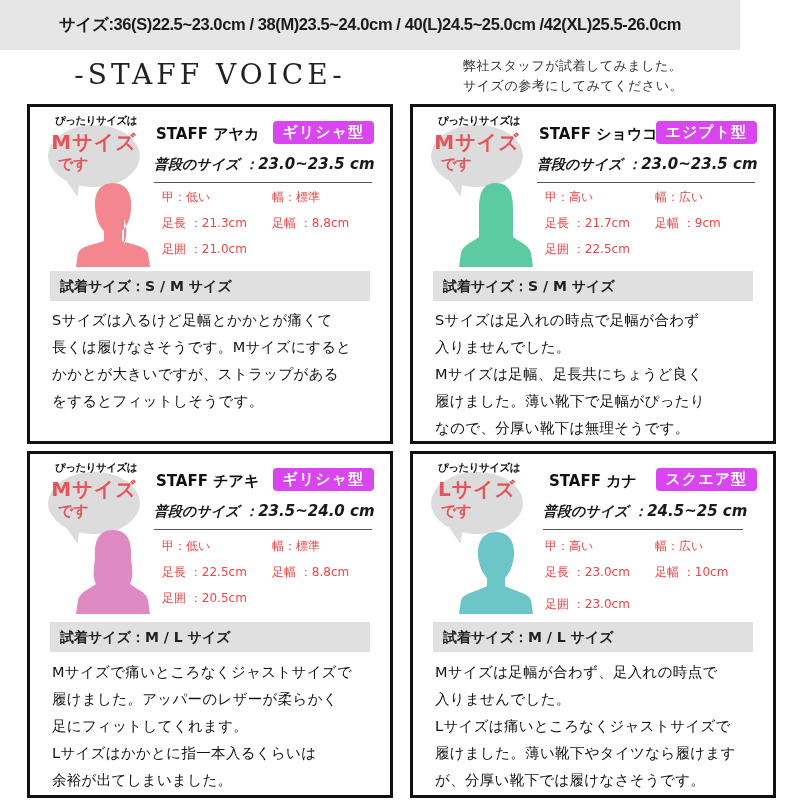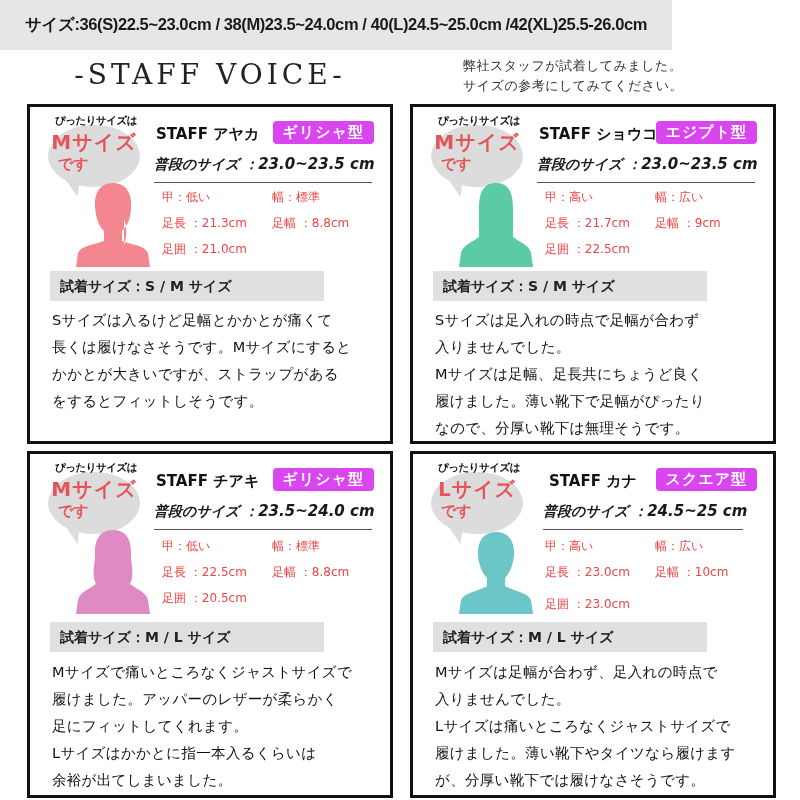--- a/index.html
+++ b/index.html
@@ -1,20 +1,20 @@
 <!DOCTYPE html>
 <html><head>
 <meta charset="utf-8">
 <style>
   * { box-sizing: border-box; margin: 0; padding: 0; }
   html, body { width: 800px; height: 800px; background: #ffffff; overflow: hidden; }
   body { font-family: "DejaVu Sans", "Liberation Sans", sans-serif; color: #1a1a1a; position: relative; }
 
   .size-bar {
-    position: absolute; left: 0; top: 0; width: 672px; height: 50px;
+    position: absolute; left: 0; top: 0; width: 740px; height: 50px;
     background: #e6e6e6;
     display: flex; align-items: center; justify-content: center;
     font-family: "Liberation Sans", "DejaVu Sans", sans-serif;
     font-weight: bold; font-size: 16.5px; letter-spacing: -0.4px; color: #1a1a1a;
     white-space: nowrap;
   }
 
   .staff-title {
     position: absolute; left: 40px; top: 58px; width: 340px; text-align: center;
     font-family: "DejaVu Serif", "Liberation Serif", serif;
@@ -70,21 +70,21 @@
   .usual {
     position: absolute; left: 124px; top: 48px; width: 218px;
     border-bottom: 1.5px solid #555; padding-bottom: 8px;
     font-size: 14px; font-weight: bold; white-space: nowrap; font-style: italic;
   }
   .usual .val { font-size: 15px; }
 
   .measure { position: absolute; font-size: 12px; color: #ef4444; white-space: nowrap; }
 
   .tried {
-    position: absolute; left: 20px; top: 164px; width: 274px; height: 30px;
+    position: absolute; left: 20px; top: 164px; width: 320px; height: 30px;
     background: #e0e0e0; font-size: 14px; font-weight: bold; color: #222;
     padding-left: 10px; line-height: 30px; white-space: nowrap;
   }
   .comment {
     position: absolute; left: 22px; top: 200px; width: 330px;
     font-size: 14.5px; font-weight: normal; line-height: 27px; color: #111; letter-spacing: 0.3px;
   }
   .comment div { white-space: nowrap; }
   .c3 .comment, .c4 .comment { top: 205px; line-height: 27px; }
   .c3 .tried, .c4 .tried { top: 168px; }

